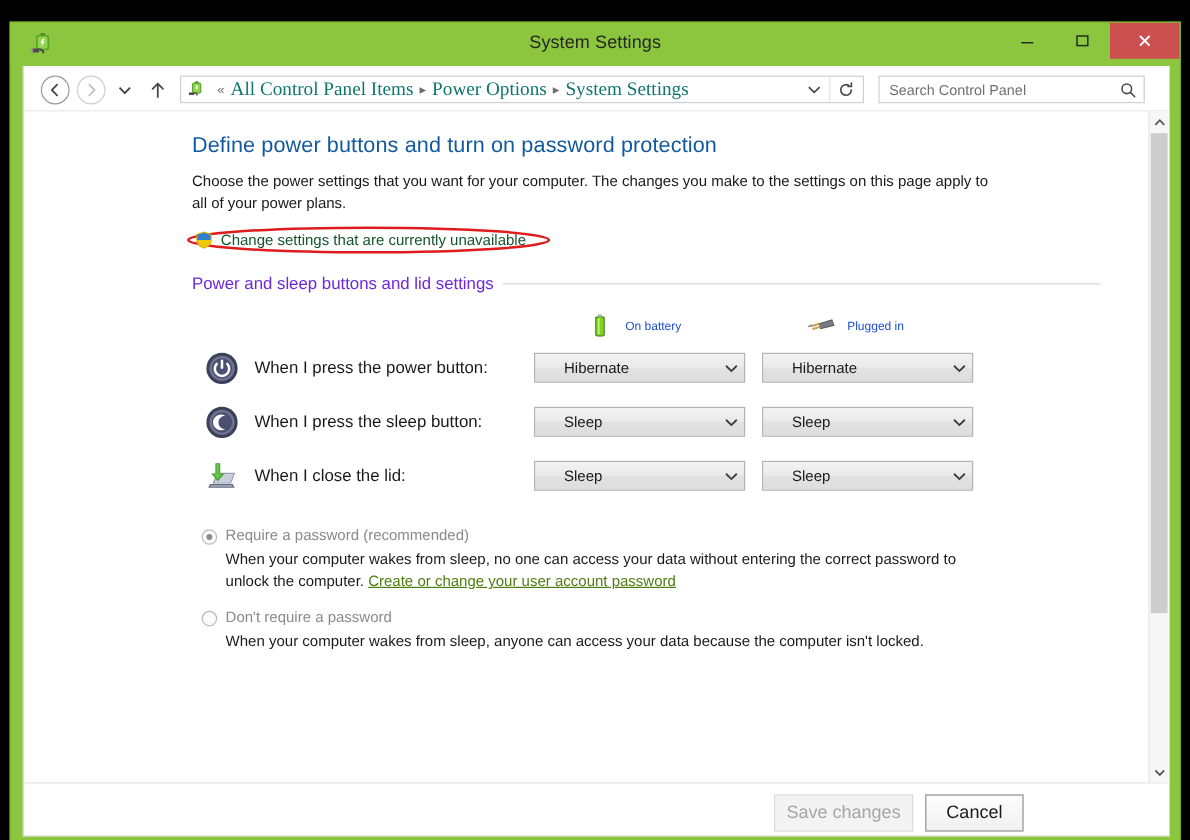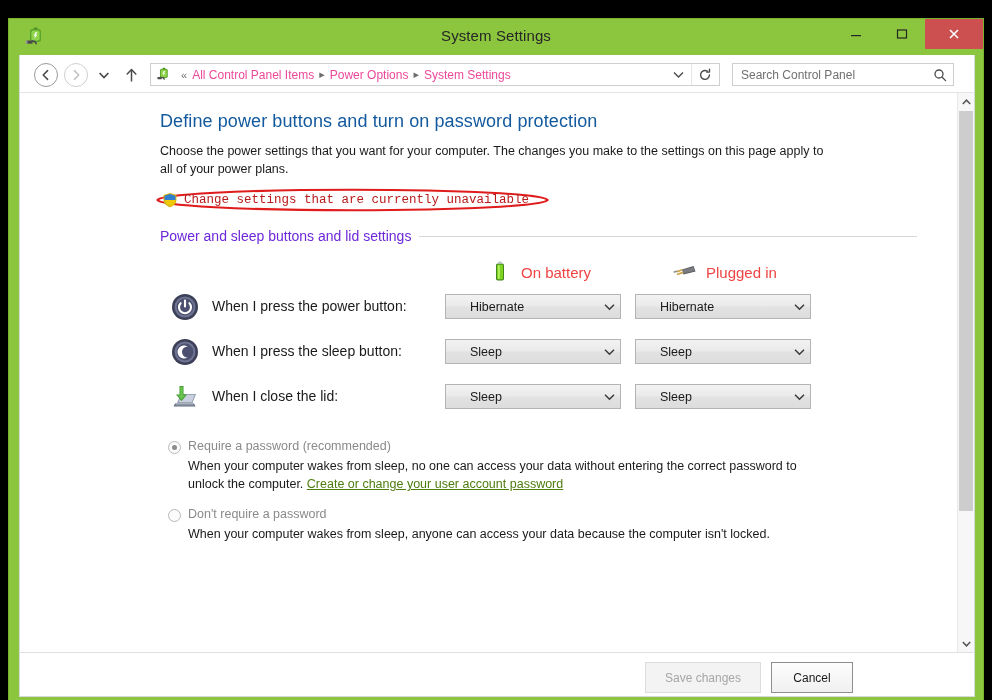--- a/index.html
+++ b/index.html
@@ -83,21 +83,21 @@
     background: #ffffff;
     border: 1px solid #cfcfcf;
     display: flex; align-items: center;
     padding-left: 4px;
   }
   #address-icon { width: 17px; height: 17px; flex: none; margin-right: 4px; }
   .crumb-sep {
     color: #6d6d6d; font-size: 11px; padding: 0 5px; user-select: none;
   }
   .crumb {
-    font-size: 12px; color: #ec4899; white-space: nowrap;
+    font-size: 16px; color: #0f766e; white-space: nowrap; font-family: Liberation Serif, serif;
   }
   #addr-chevron {
     position: absolute; right: 30px; top: 0; height: 21px;
     width: 22px; display: flex; align-items: center; justify-content: center;
   }
   #addr-refresh {
     position: absolute; right: 2px; top: 0; height: 21px;
     width: 26px; display: flex; align-items: center; justify-content: center;
     border-left: 1px solid #e6e6e6;
   }
@@ -153,40 +153,40 @@
     margin: 6px 0 4px -6px;
     padding: 4px 22px 4px 8px;
   }
   #uac-ellipse {
     position: absolute; left: 0; top: 0; width: 100%; height: 100%;
     pointer-events: none;
   }
   #uac-inner { display: flex; align-items: center; position: relative; }
   #shield-icon { width: 16px; height: 16px; flex: none; margin-right: 6px; }
   #uac-link {
-    font-size: 12.5px; color: #b91c1c; cursor: pointer; white-space: nowrap; font-family: Liberation Mono, monospace;
+    font-size: 12.5px; color: #14532d; cursor: pointer; white-space: nowrap;
   }
 
   
   .group { margin-top: 12px; }
   .group-head {
     display: flex; align-items: center;
     font-size: 14px; color: #6d28d9;
     white-space: nowrap;
   }
   .group-head .rule {
     flex: 1; height: 1px; background: #d7d7d7; margin-left: 8px;
   }
 
   
   #col-head { position: relative; height: 38px; margin-top: 8px; }
   .col-label {
     position: absolute; top: 8px;
     display: flex; align-items: center;
-    font-size: 15px; color: #ef4444; text-align: center;
+    font-size: 10px; color: #1d4ed8; text-align: center;
   }
   #col-battery { left: 327px; }
   #col-plugged { left: 512px; }
   .col-label .cicon { width: 26px; height: 24px; flex: none; margin-right: 8px; }
 
   
   .srow { position: relative; height: 45px; }
   .srow .ricon { position: absolute; left: 10px; top: 2px; width: 30px; height: 30px; }
   .srow .rlabel {
     position: absolute; left: 52px; top: 8px;
@@ -254,21 +254,21 @@
   #footer {
     position: absolute;
     left: 0; right: 0; bottom: 0;
     height: 43px;
     background: #ffffff;
   }
   .fbtn {
     position: absolute; top: 9px;
     height: 31px;
     display: flex; align-items: center; justify-content: center;
-    font-size: 12px;
+    font-size: 15px;
     cursor: default;
   }
   #btn-save {
     right: 213px; width: 116px;
     background: #f3f3f3; border: 1px solid #dcdcdc; color: #a6a6a6;
   }
   #btn-cancel {
     right: 121px; width: 82px;
     background: linear-gradient(to bottom, #fdfdfd, #f0f0f0);
     border: 1px solid #8e8e8e; color: #1a1a1a;

